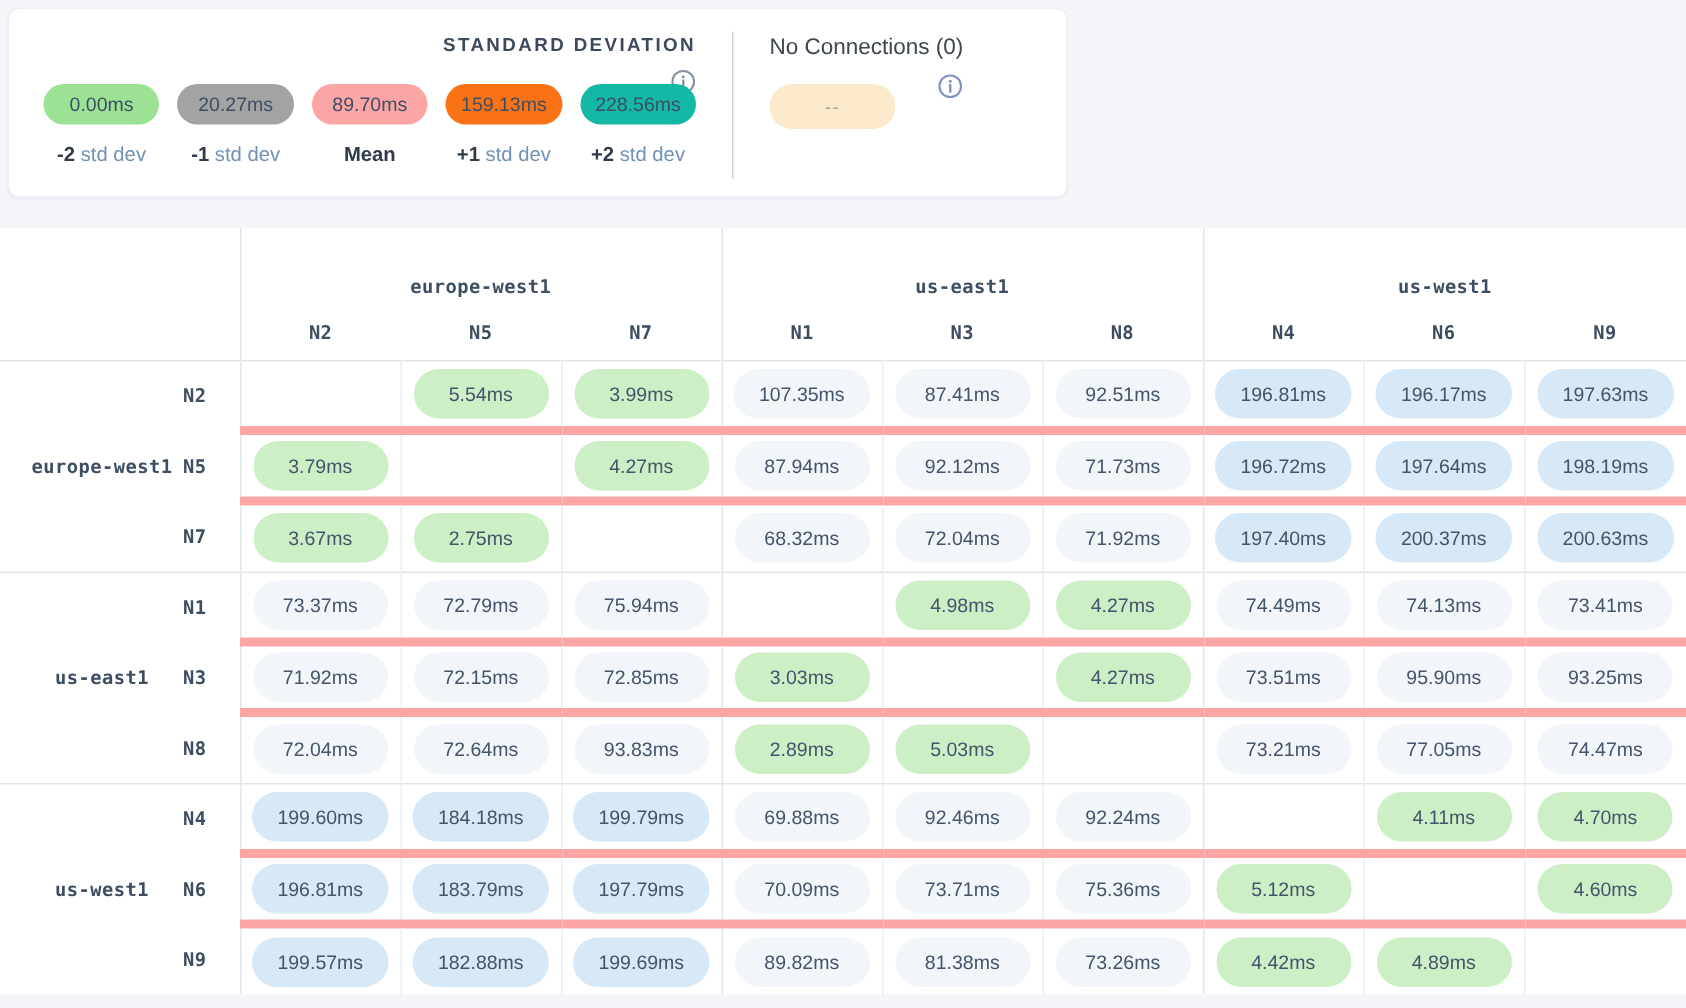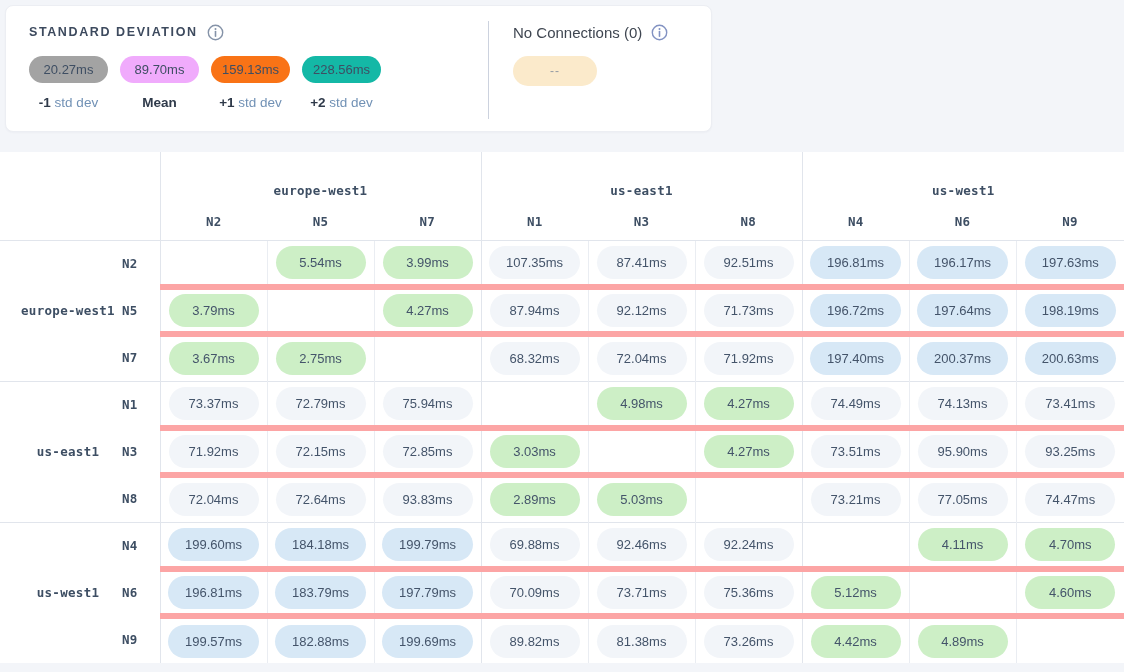--- a/index.html
+++ b/index.html
@@ -11,21 +11,21 @@
   }
 
   
   .stats-card {
     position:absolute; left:5px; top:5px; width:707px; height:127px;
     background:#ffffff; border:1px solid #eceef3; border-radius:8px;
     box-shadow:0 1px 2px rgba(30,40,60,0.03);
     box-sizing:border-box; display:flex;
   }
   .legend-section { padding:17px 0 0 23px; width:458px; box-sizing:border-box; }
-  .section-title-row { display:flex; align-items:center; gap:9px; height:18px; }
+  .section-title-row { display:flex; align-items:flex-end; gap:9px; height:18px;flex-direction:column; }
   .section-title {
     font-size:12.5px; font-weight:bold; letter-spacing:1.6px; color:#3d4a5e;
   }
   .info-icon { flex:0 0 auto; cursor:pointer; }
   .stops { display:flex; gap:12px; margin-top:15px; }
   .stop-col { width:79px; text-align:center; }
   .legend-pill {
     height:27px; line-height:27px; border-radius:14px;
     font-size:13px; color:#3e4e63; text-align:center;
   }
@@ -84,25 +84,29 @@
     <div class="section-title-row">
       <span class="section-title">STANDARD DEVIATION</span>
       <svg class="info-icon" width="17" height="17" viewBox="0 0 17 17">
         <circle cx="8.5" cy="8.5" r="7.2" fill="none" stroke="#8593a8" stroke-width="1.4"></circle>
         <circle cx="8.5" cy="5.1" r="1" fill="#8593a8"></circle>
         <line x1="8.5" y1="7.6" x2="8.5" y2="12.2" stroke="#8593a8" stroke-width="1.6" stroke-linecap="round"></line>
       </svg>
     </div>
     <div class="stops">
         <div class="stop-col">
+          <div class="legend-pill" style="background: rgb(156, 226, 149);">0.00ms</div>
+          <div class="stop-label"><b>-2</b><span> std dev</span></div>
+        </div>
+        <div class="stop-col">
           <div class="legend-pill" style="background: #a3a3a3;">20.27ms</div>
           <div class="stop-label"><b>-1</b><span> std dev</span></div>
         </div>
         <div class="stop-col">
-          <div class="legend-pill" style="background: #f0abfc; text-align: center;">89.70ms</div>
+          <div class="legend-pill" style="background: #fca5a5; text-align: center;">89.70ms</div>
           <div class="stop-label"><b>Mean</b></div>
         </div>
         <div class="stop-col">
           <div class="legend-pill" style="background: #f97316;">159.13ms</div>
           <div class="stop-label"><b>+1</b><span> std dev</span></div>
         </div>
         <div class="stop-col">
           <div class="legend-pill" style="background: #14b8a6;">228.56ms</div>
           <div class="stop-label"><b>+2</b><span> std dev</span></div>
         </div>

